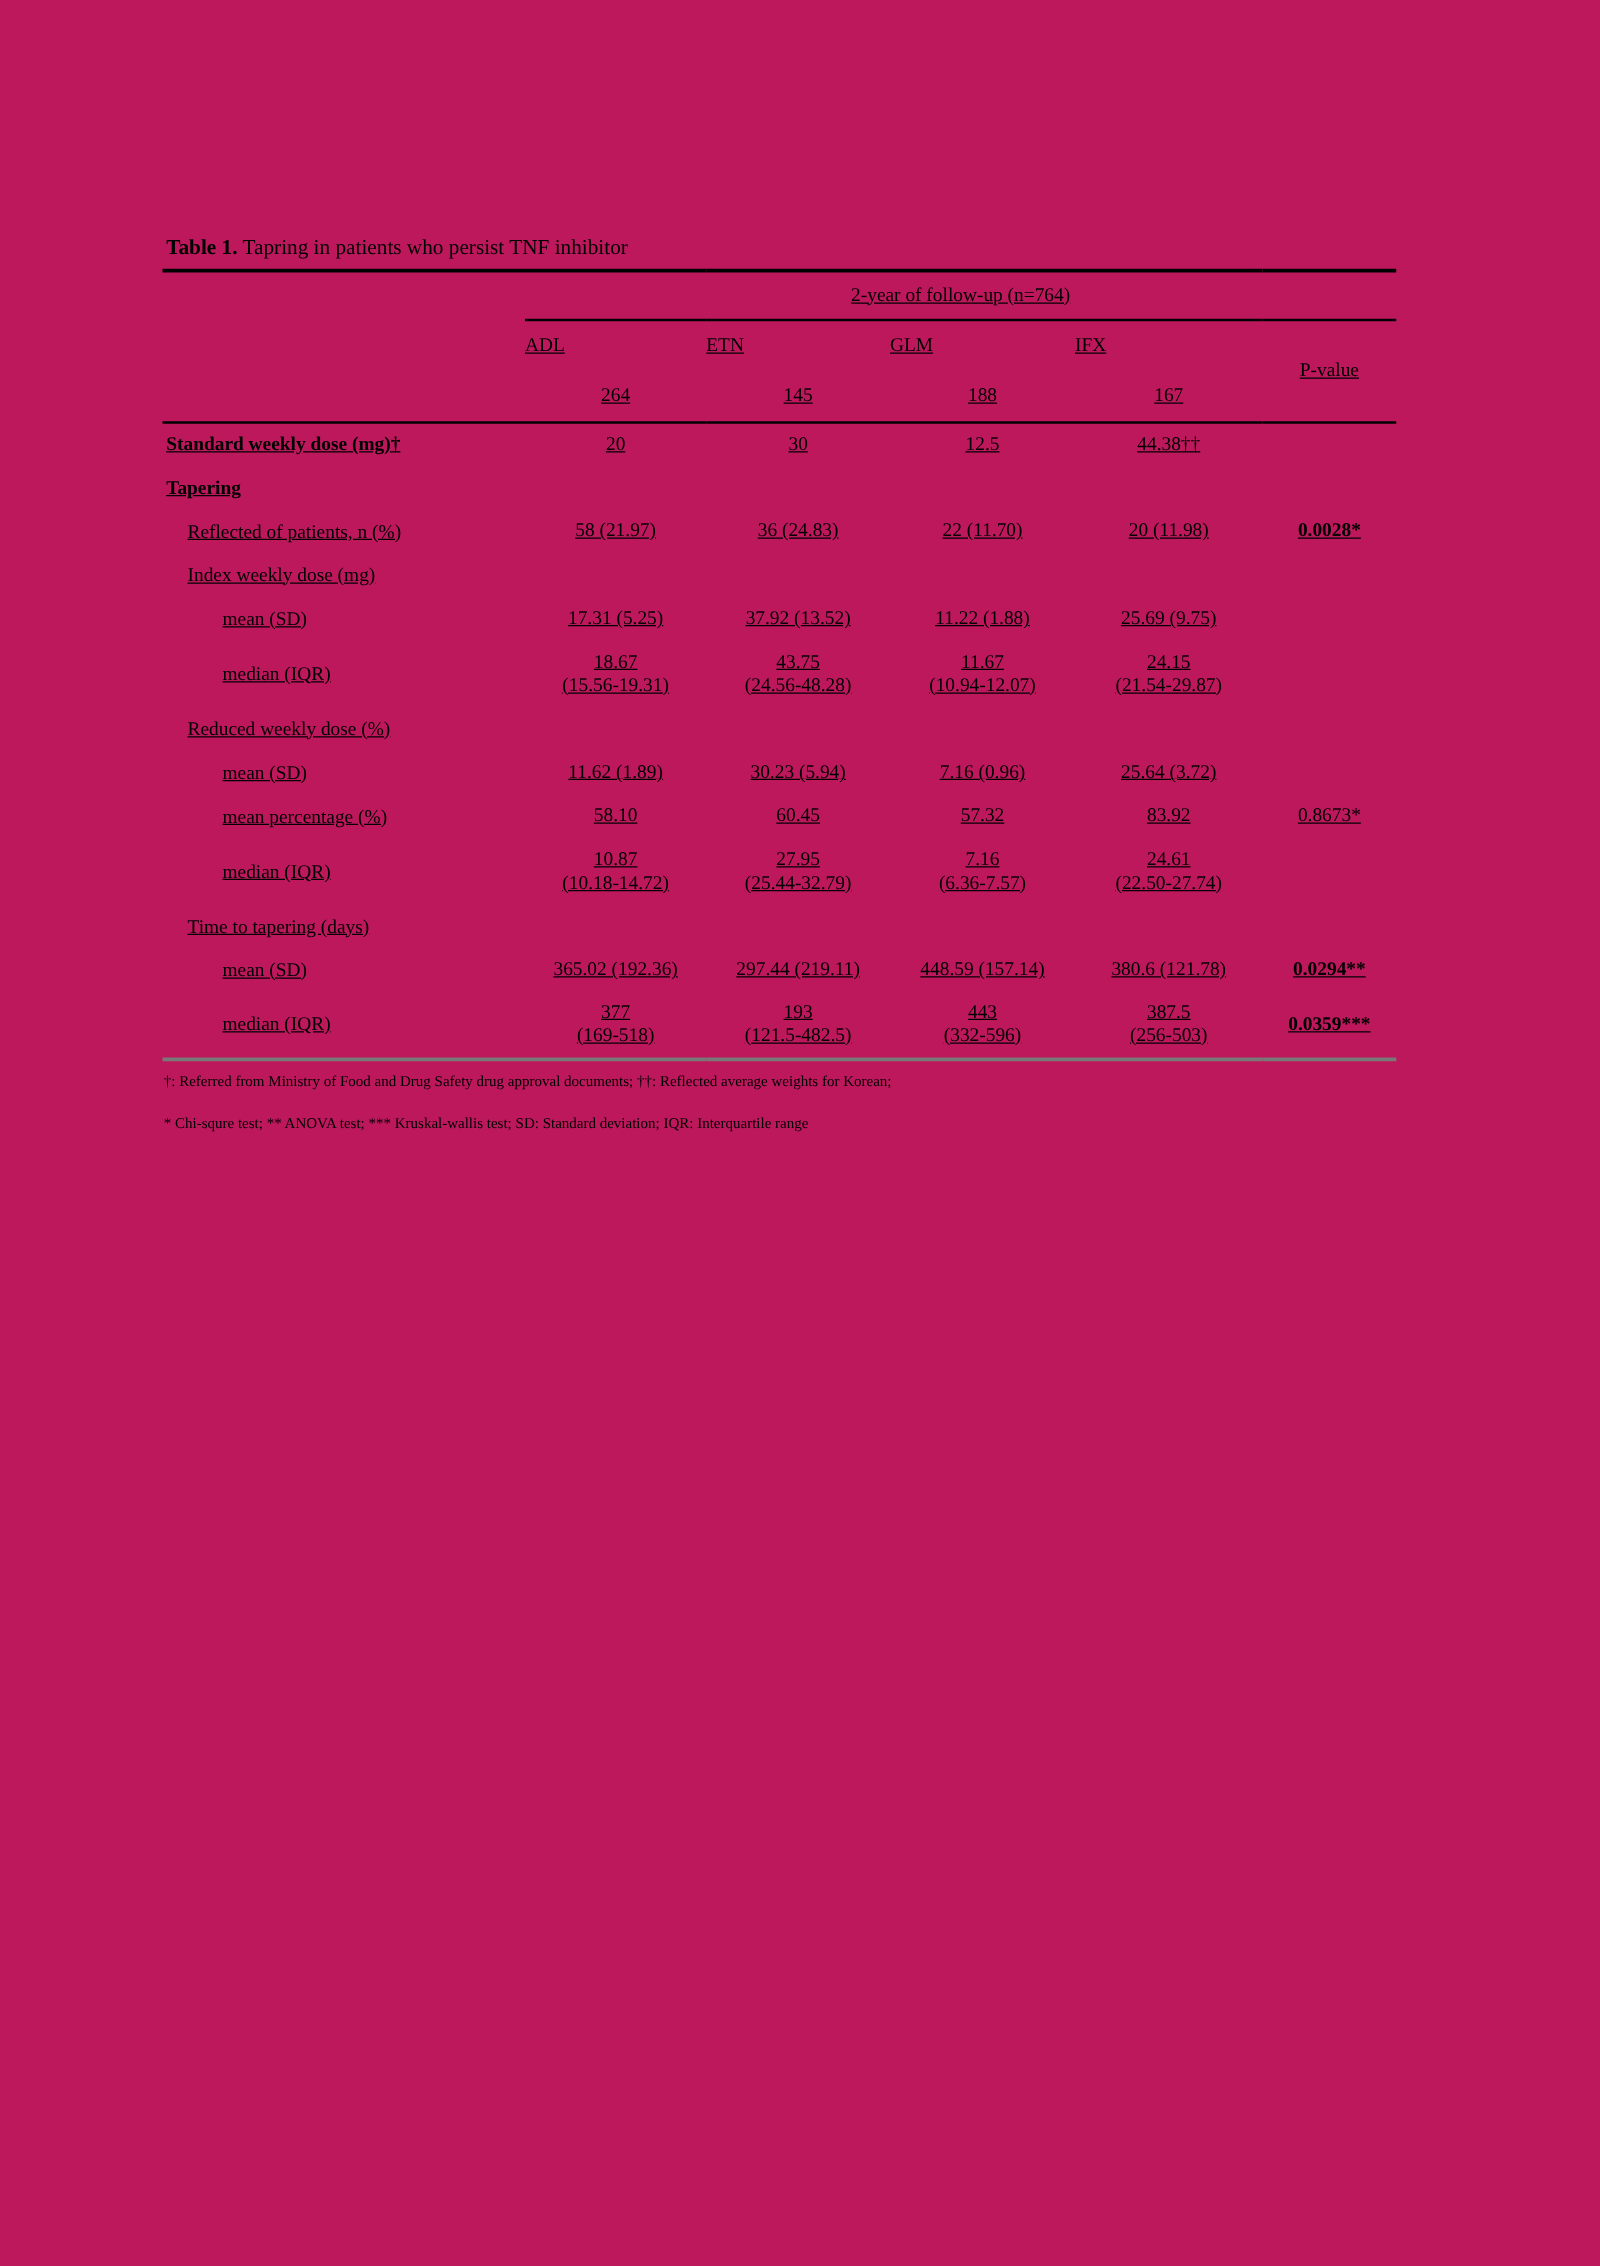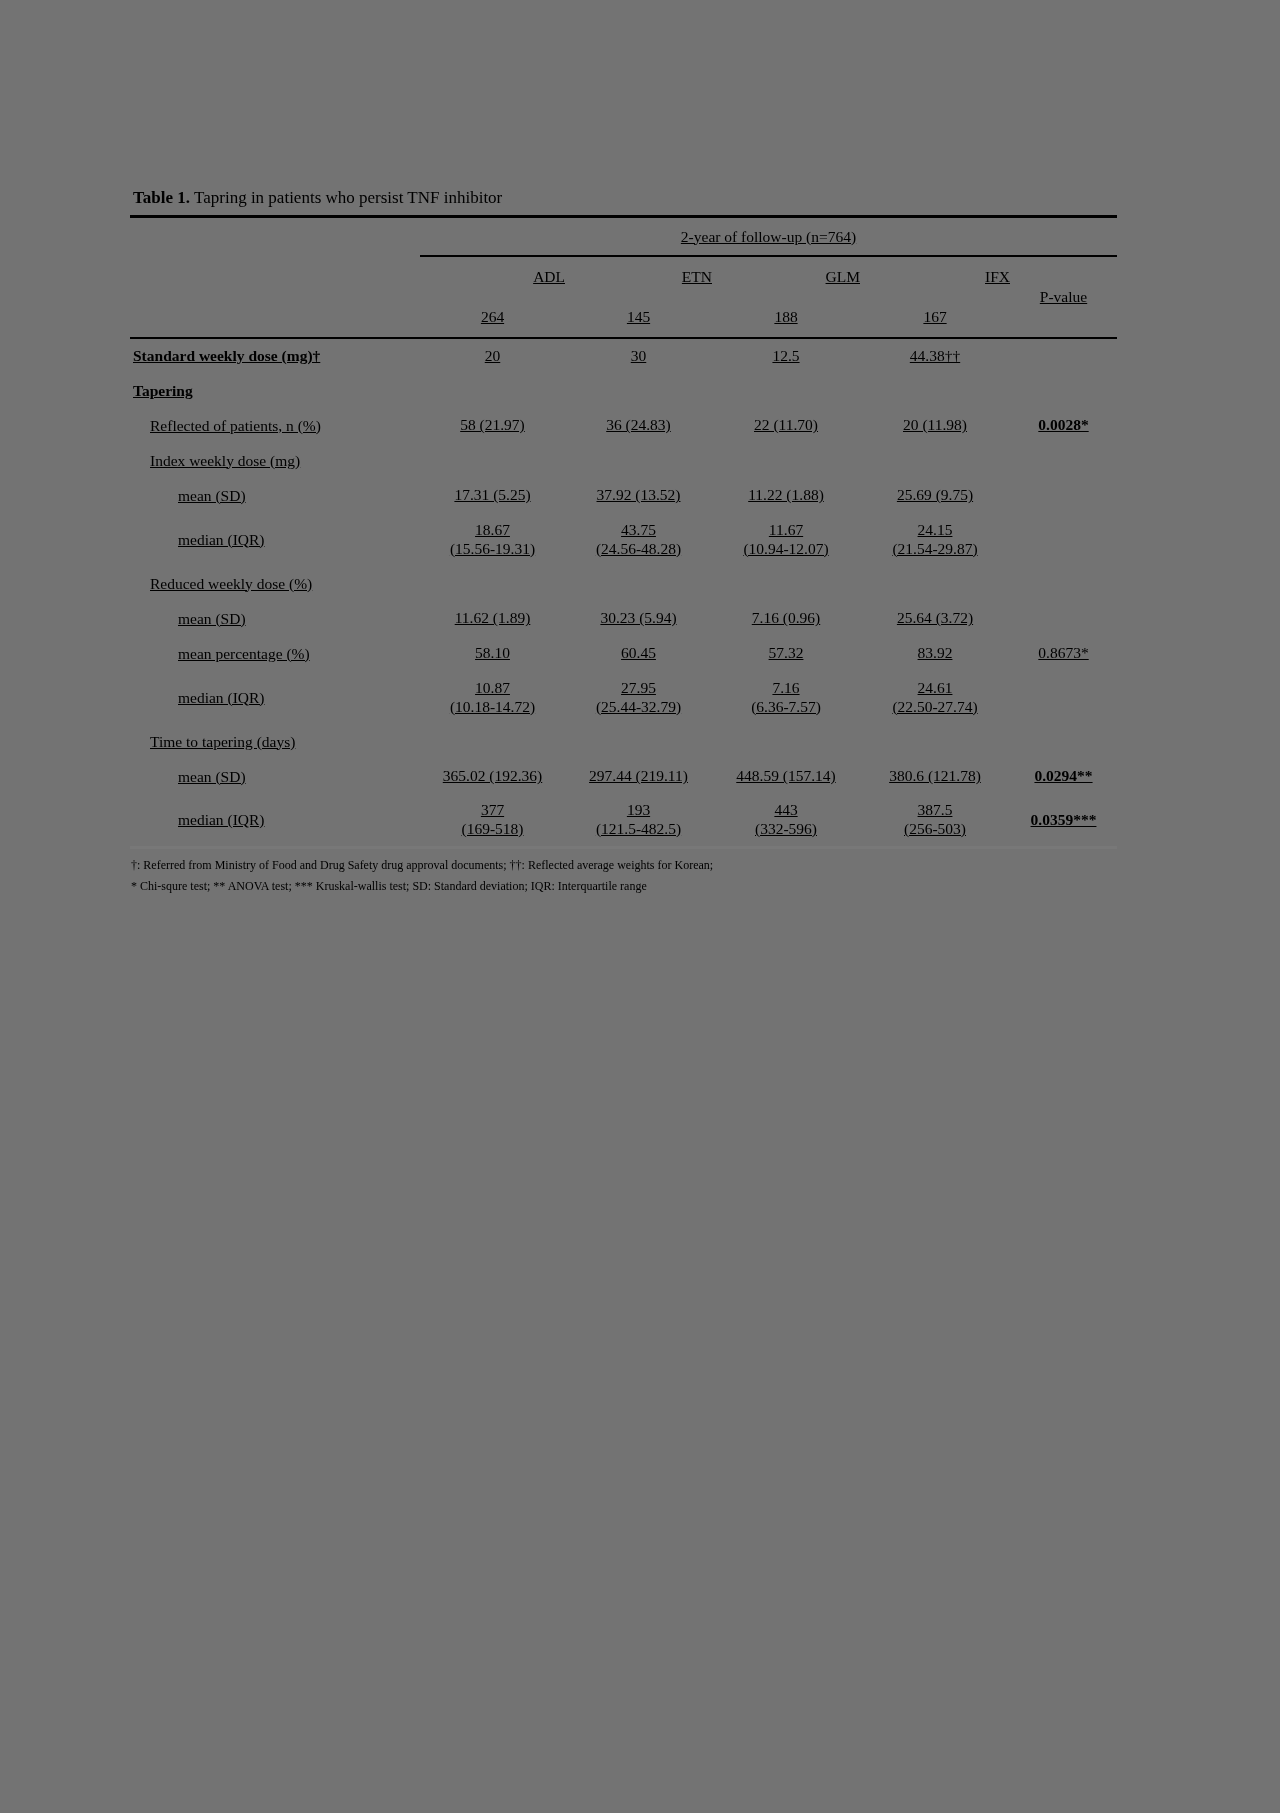--- a/index.html
+++ b/index.html
@@ -1,35 +1,35 @@
 <!DOCTYPE html>
 <html><head>
 <meta charset="utf-8">
 <style>
   html, body { margin:0; padding:0; background:#ffffff; }
   .page {
-    position:relative; width:1280px; height:1813px; background:#737373;
+    position:relative; width:1280px; height:1813px; background:#be185d;
     font-family:"Liberation Serif", serif; color:#000;
     overflow:hidden;
   }
   .doc { position:absolute; left:130px; top:188px; width:990px; }
 
   .title { margin:0 0 7px 3px; font-size:17px; }
   .title .title-rest { margin-left:4px; }
 
   table.tbl {
     border-collapse:collapse; table-layout:fixed; width:987px;
     border-top:3px solid #000;
     border-bottom:3px solid #787878;
     text-decoration:underline;
   }
   td { padding:0; font-size:15.5px; vertical-align:middle; }
 
   .group-h { text-align:center; height:37px; border-bottom:2px solid #000; }
-  .col-h   { text-align:right; height:40px; }
+  .col-h   { text-align:left; height:40px; }
   .pv-h    { text-align:center; border-bottom:2px solid #000; }
   tr.counts-row td { height:40px; border-bottom:2px solid #000; text-align:center; }
   tr.counts-row td.lab { text-align:left; border-bottom:2px solid #000; }
 
   tbody tr { height:35px; }
   tbody tr.tall { height:53px; }
   .lab { text-align:left; }
   .ind0 { padding-left:3px; }
   .ind1 { padding-left:20px; }
   .ind2 { padding-left:48px; }
@@ -180,16 +180,16 @@
             <td class="val">377<br>(169-518)</td>
             <td class="val">193<br>(121.5-482.5)</td>
             <td class="val">443<br>(332-596)</td>
             <td class="val">387.5<br>(256-503)</td>
             <td class="val b">0.0359***</td>
           </tr>
         </tbody>
     </table>
 
     <p class="footnote">†: Referred from Ministry of Food and Drug Safety drug approval documents; ††: Reflected average weights for Korean;</p>
-    <p class="footnote" style="margin-top:0">* Chi-squre test; ** ANOVA test; *** Kruskal-wallis test; SD: Standard deviation; IQR: Interquartile range</p>
+    <p class="footnote" style="margin-top:12px">* Chi-squre test; ** ANOVA test; *** Kruskal-wallis test; SD: Standard deviation; IQR: Interquartile range</p>
 
   </div>
 </div>
 
 </body></html>

